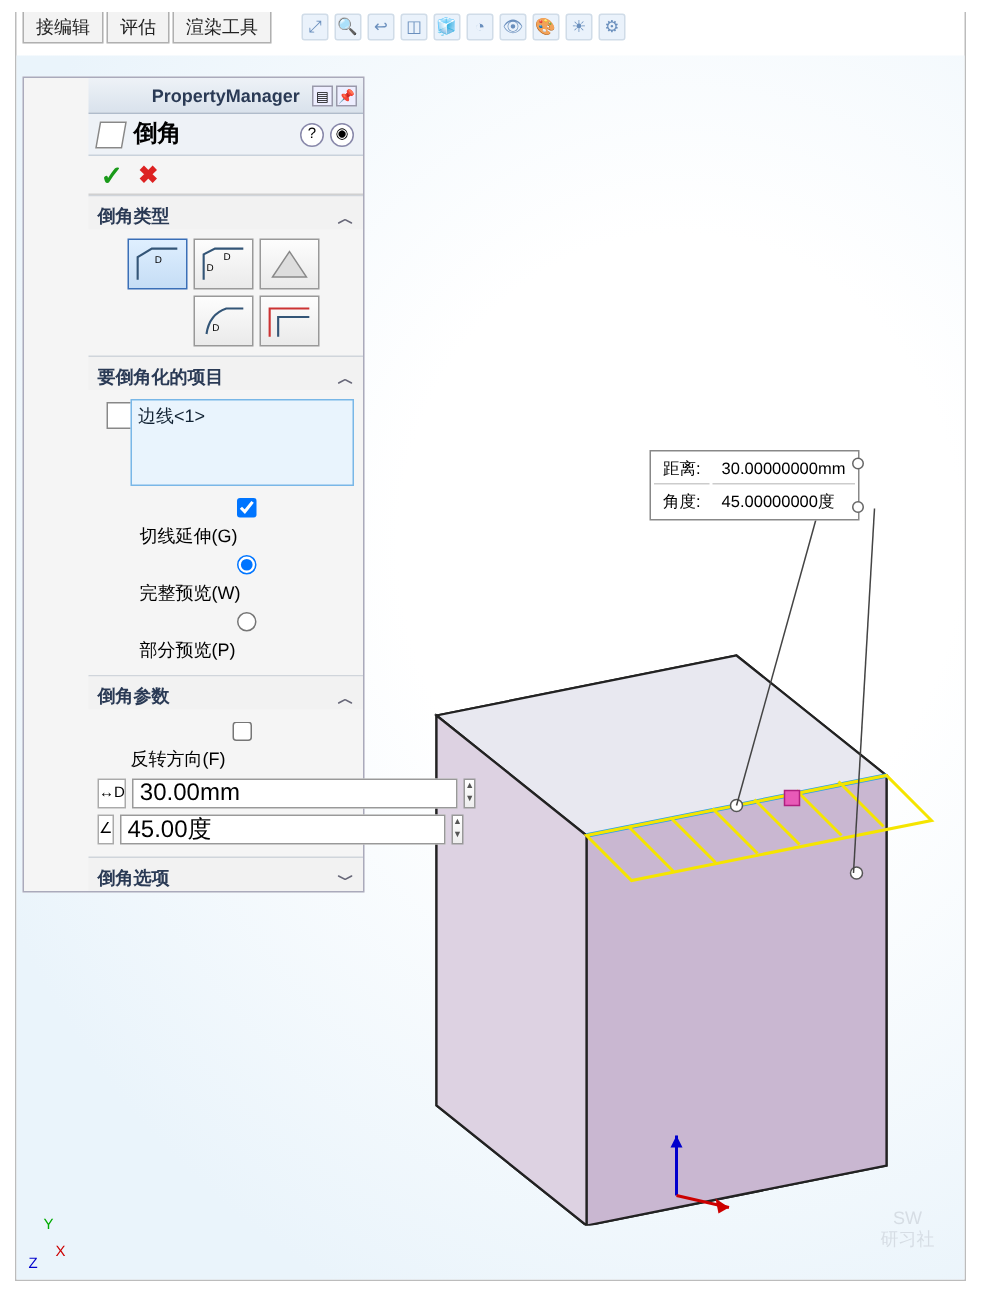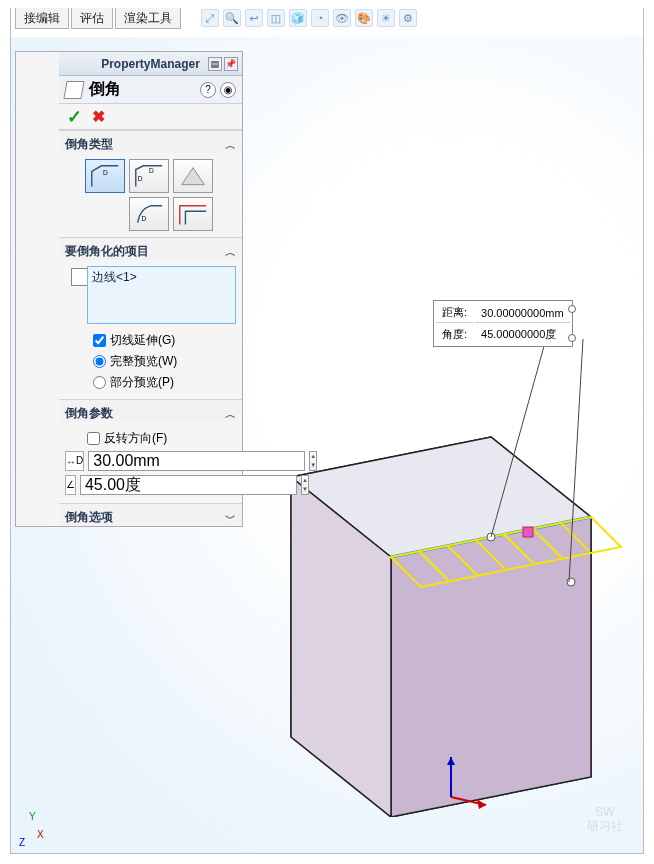--- a/index.html
+++ b/index.html
@@ -40,21 +40,21 @@
 .type-grid { display:flex; flex-wrap:wrap; gap:4px; padding-left:20px; }
 .type-btn { width:40px; height:34px; border:1px solid #999; background:linear-gradient(#fdfdfd,#eaeaea); position:relative; }
 .type-btn.sel { border:1px solid #3a6fb7; background:linear-gradient(#dfefff,#c5ddf5); }
 .type-btn svg { position:absolute; inset:2px; }
 
 .items-box { border:1px solid #79b7e7; background:#e9f4fd; height:58px; margin-left:22px; position:relative; }
 .items-box .item { padding:2px 4px; font-size:12px; color:#123; }
 .items-icon { position:absolute; left:6px; width:18px; height:18px; border:1px solid #888; background:#fff; margin-top:2px;}
 .items-wrap { position:relative; }
 
-.chk-row, .rad-row { display:flex; gap:4px; padding:2px 0 2px 28px; font-size:12px; }
+.chk-row, .rad-row { display:flex; gap:4px; padding:2px 0 2px 28px; font-size:12px;flex-direction:column; }
 .chk-row input, .rad-row input { margin:0; }
 
 .param-row { display:flex; align-items:center; gap:4px; padding:2px 0; }
 .param-row .picon { width:22px; height:20px; border:1px solid #aaa; background:#fff; font-size:10px; text-align:center; line-height:18px; position:relative;}
 .param-row input[type=text] { flex:1; height:20px; border:1px solid #999; padding:0 4px; font-size:16px; background:#fff;}
 .spinner { width:16px; height:20px; border:1px solid #999; background:linear-gradient(#fff,#eee); display:flex; flex-direction:column;}
 .spinner div { flex:1; text-align:center; font-size:6px; line-height:8px; color:#555;}
 
 .callout { position:absolute; left:422px; top:263px; background:#fff; border:1px solid #888; font-size:11px; z-index:5; }
 .callout table td { padding:2px 6px; border-bottom:1px solid #ccc; }

